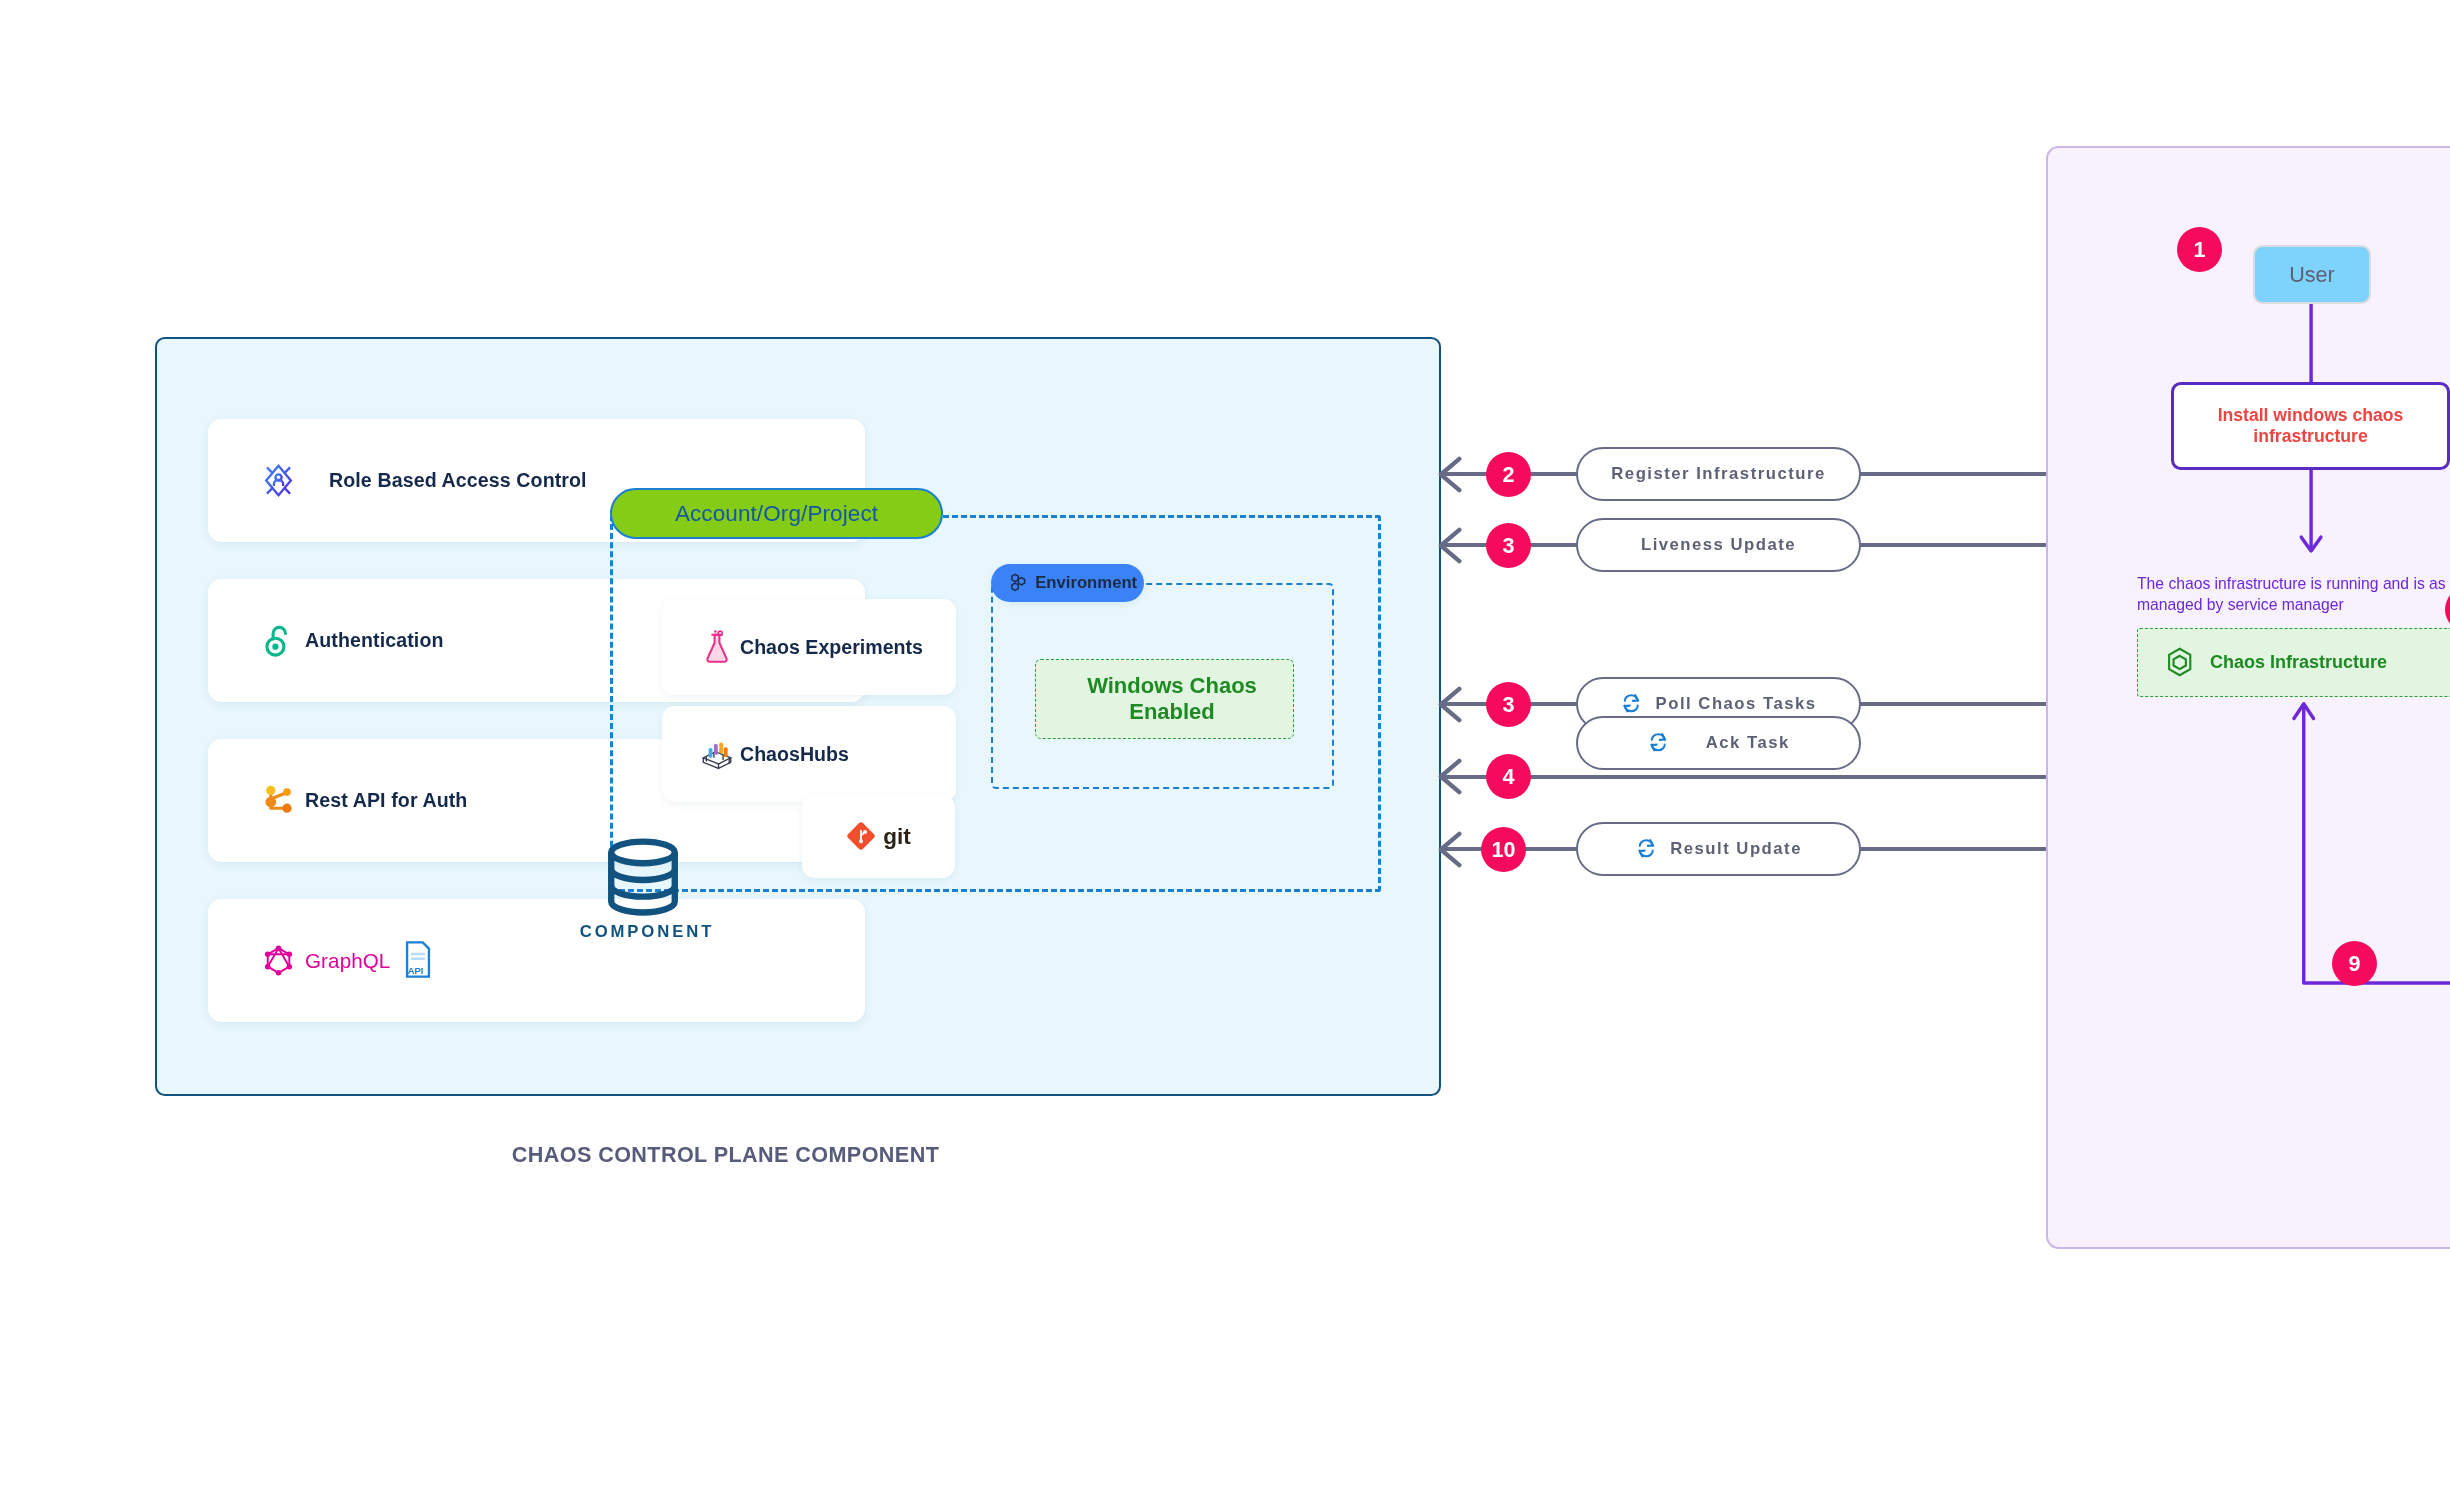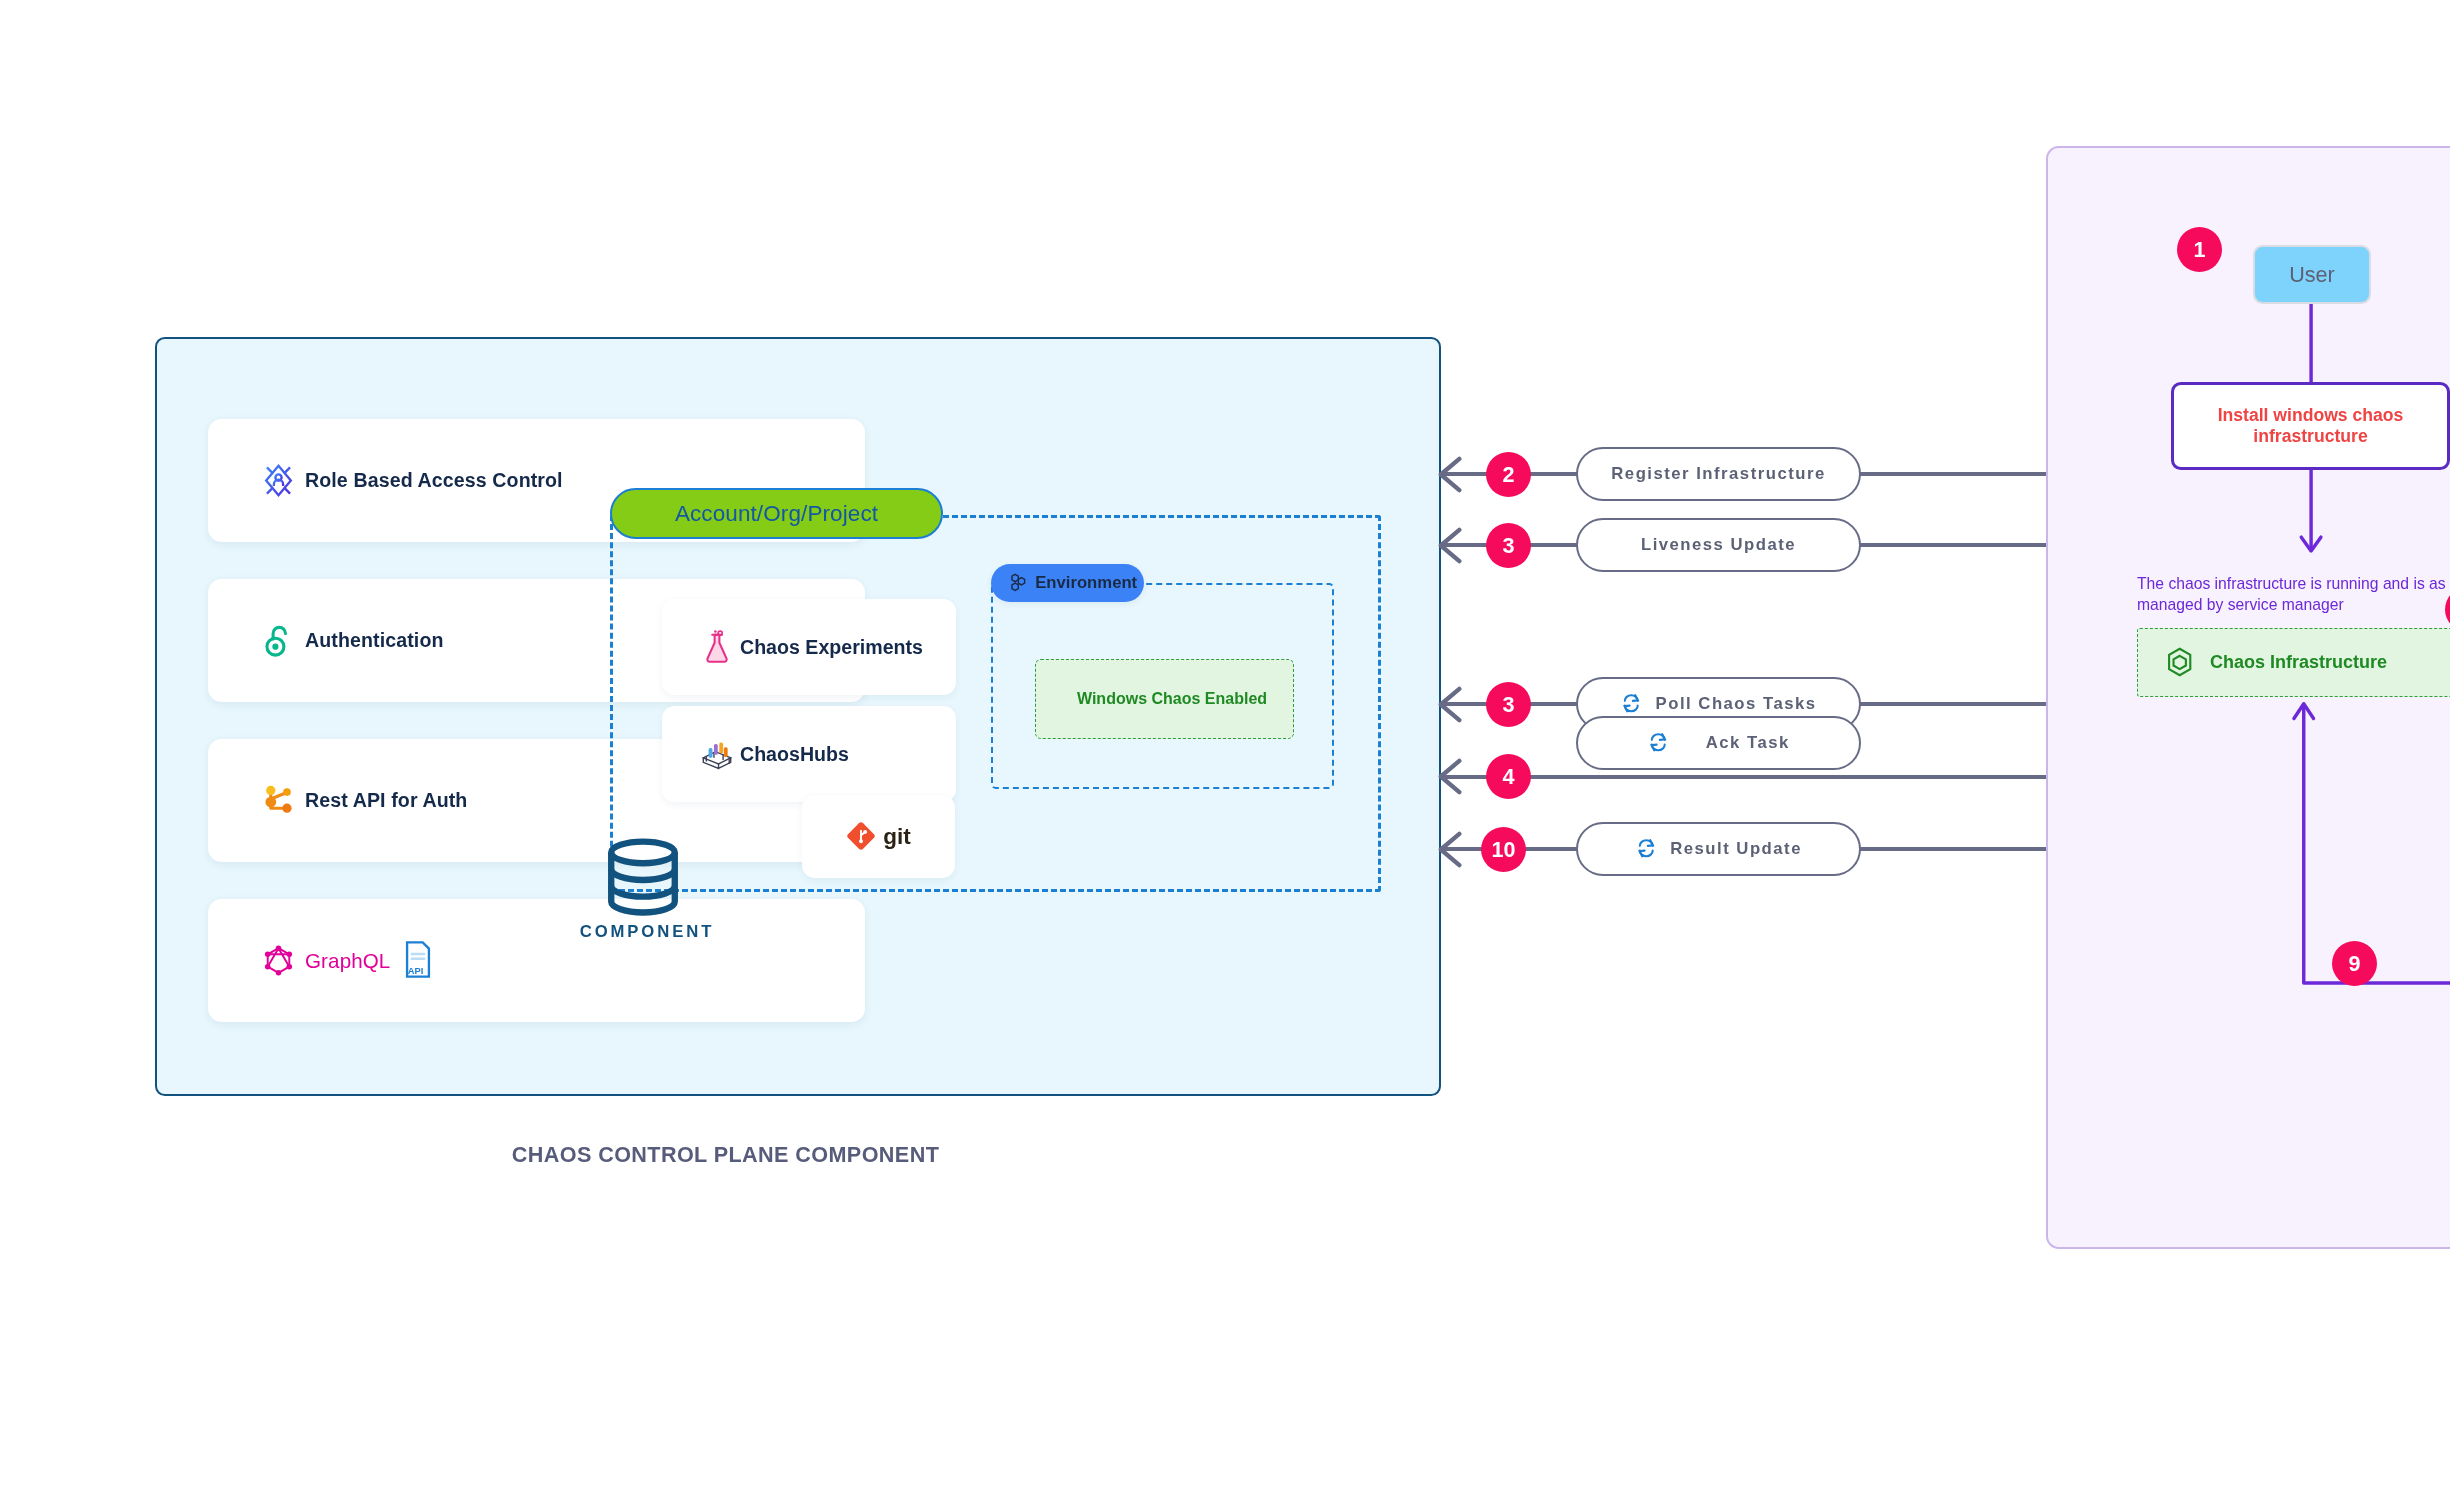--- a/index.html
+++ b/index.html
@@ -18,21 +18,21 @@
   .feature-card{
     background:#ffffff;border-radius:13.7px;
     box-shadow:0 2.9px 8.8px rgba(20,60,100,.07);
     display:flex;align-items:center;padding-left:43px;
   }
   .feature-card .flabel{
     font-size:19.6px;font-weight:700;color:#15294b;letter-spacing:0.1px;
   }
   .feature-card .ficon{width:54px;flex:0 0 54px;display:flex;align-items:center;justify-content:center;}
 
-  #card-rbac{left:208px;top:419px;width:657px;height:123px;}
+  #card-rbac{left:208px;top:419px;width:657px;height:123px;gap:24px;}
   #card-auth{left:208px;top:579px;width:657px;height:123px;}
   #card-rest{left:208px;top:739px;width:657px;height:123px;}
   #card-graphql{left:208px;top:899px;width:657px;height:123px;}
 
   
   #aop-dashed{
     left:610px;top:515px;width:771px;height:377px;
     border:3.4px dashed #1b7fd4;border-radius:2.9px;background:transparent;
   }
   #aop-pill{
@@ -64,21 +64,21 @@
     left:991px;top:564px;width:153px;height:38px;background:#3b82f6;
     border-radius:19.6px;box-shadow:0 2px 5.9px rgba(20,60,100,.07);
     display:flex;align-items:center;padding-left:16.7px;z-index:5;
   }
   #env-pill .elabel{font-size:16.7px;font-weight:600;color:#1b2a44;margin-left:6.9px;}
   #win-chaos{
     left:1035px;top:659px;width:259px;height:80px;
     background:#e1f5e0;border:1.5px dashed #2e9b3c;border-radius:5.9px;
     display:flex;align-items:center;justify-content:center;text-align:center;
   }
-  #win-chaos span{font-size:16px;font-weight:700;color:#1f8a23;line-height:1.18;margin-left:15px;}
+  #win-chaos span{font-size:22px;font-weight:700;color:#1f8a23;line-height:1.18;margin-left:15px;}
 
   
   #db-icon{left:599px;top:838px;width:88px;height:78px;}
   #db-label{left:559px;top:922px;width:176px;text-align:center;
     font-size:16.7px;font-weight:700;color:#12527f;letter-spacing:2.9px;}
 
   #caption-control{
     left:304px;top:1142px;width:843px;text-align:center;
     font-size:21.6px;font-weight:700;color:#585c7b;letter-spacing:0.4px;
   }

